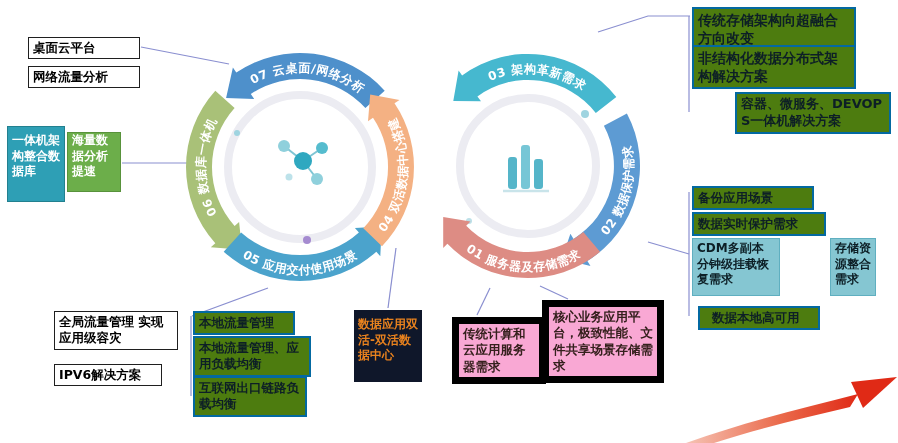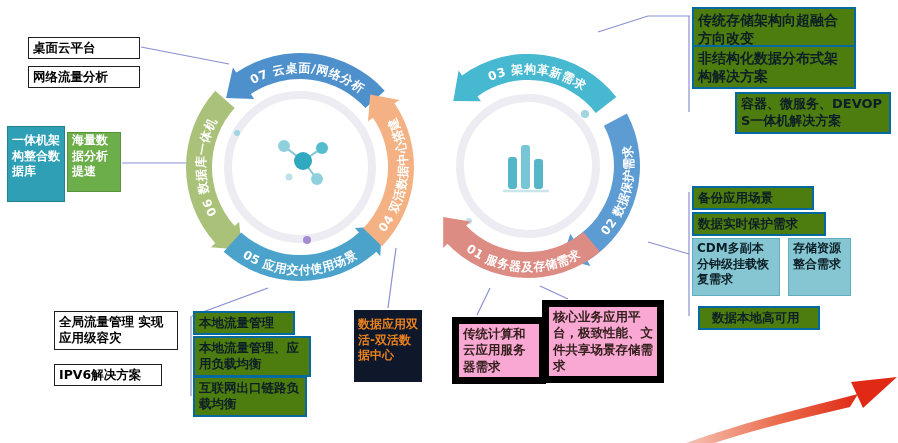--- a/index.html
+++ b/index.html
@@ -127,21 +127,21 @@
   <div class="box b-teal-dark f12" style="left:7px;top:126px;width:58px;min-height:76px;padding-top:6px;">一体机架构整合数据库</div>
   <div class="box b-green f12" style="left:67px;top:132px;width:54px;min-height:60px;padding-top:0;">海量数据分析提速</div>
 
   <div class="box b-teal f14" style="left:692px;top:7px;width:164px;">传统存储架构向超融合方向改变</div>
   <div class="box b-teal f14" style="left:692px;top:45px;width:164px;">非结构化数据分布式架构解决方案</div>
   <div class="box b-teal f13" style="left:735px;top:92px;width:156px;">容器、微服务、DEVOPS一体机解决方案</div>
 
   <div class="box b-teal f125" style="left:692px;top:186px;width:122px;">备份应用场景</div>
   <div class="box b-teal f125" style="left:692px;top:212px;width:134px;">数据实时保护需求</div>
   <div class="box b-teal-light f12" style="left:692px;top:238px;width:88px;min-height:58px;">CDM多副本分钟级挂载恢复需求</div>
-  <div class="box b-teal-light f12" style="left:788px;top:238px;width:63px;min-height:58px;">存储资源整合需求</div>
+  <div class="box b-teal-light f12" style="left:830px;top:238px;width:46px;min-height:58px;">存储资源整合需求</div>
   <div class="box b-teal f125" style="left:698px;top:306px;width:122px;padding-left:12px;">数据本地高可用</div>
 
   <div class="box b-white f125" style="left:54px;top:311px;width:124px;">全局流量管理 实现应用级容灾</div>
   <div class="box b-white f125" style="left:54px;top:364px;width:108px;">IPV6解决方案</div>
   <div class="box b-teal f125" style="left:193px;top:311px;width:102px;">本地流量管理</div>
   <div class="box b-teal f125" style="left:193px;top:336px;width:118px;">本地流量管理、应用负载均衡</div>
   <div class="box b-teal f125" style="left:193px;top:376px;width:114px;">互联网出口链路负载均衡</div>
 
   <div class="box b-orange f12" style="left:354px;top:310px;width:68px;min-height:72px;padding-top:7px;">数据应用双活-双活数据中心</div>
   <div class="box b-salmon f125" style="left:452px;top:317px;width:94px;min-height:52px;">传统计算和云应用服务器需求</div>

